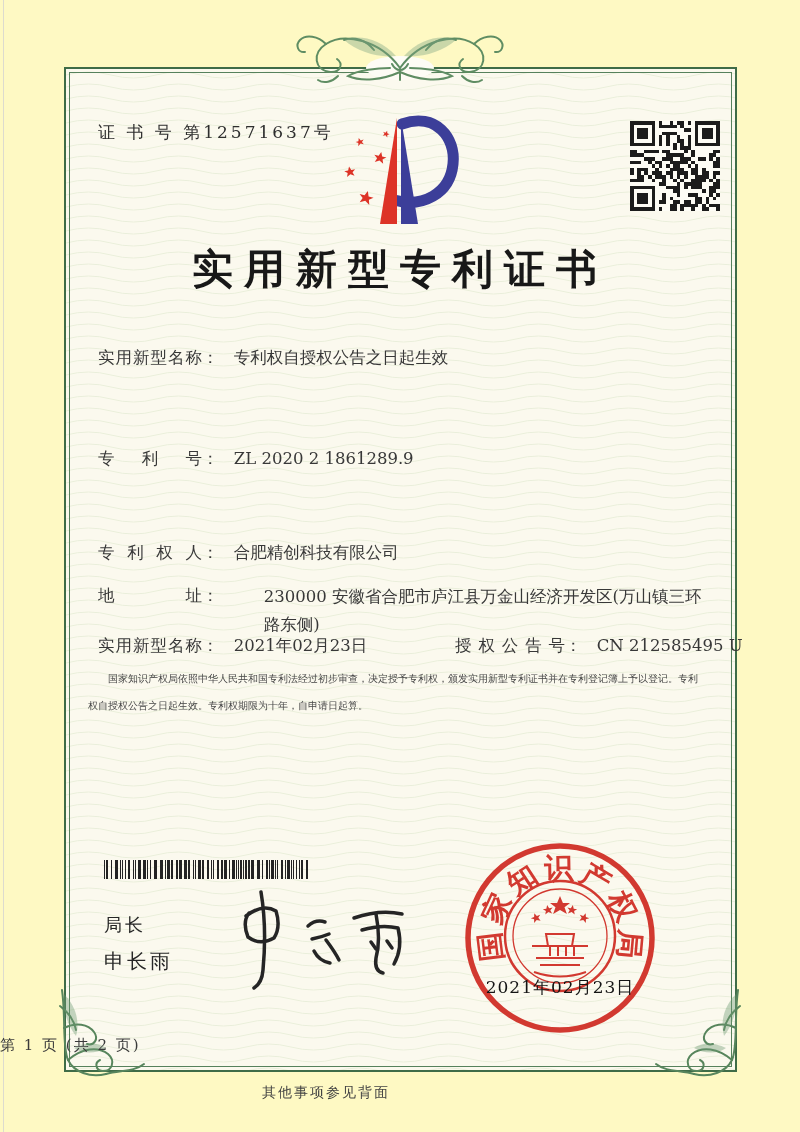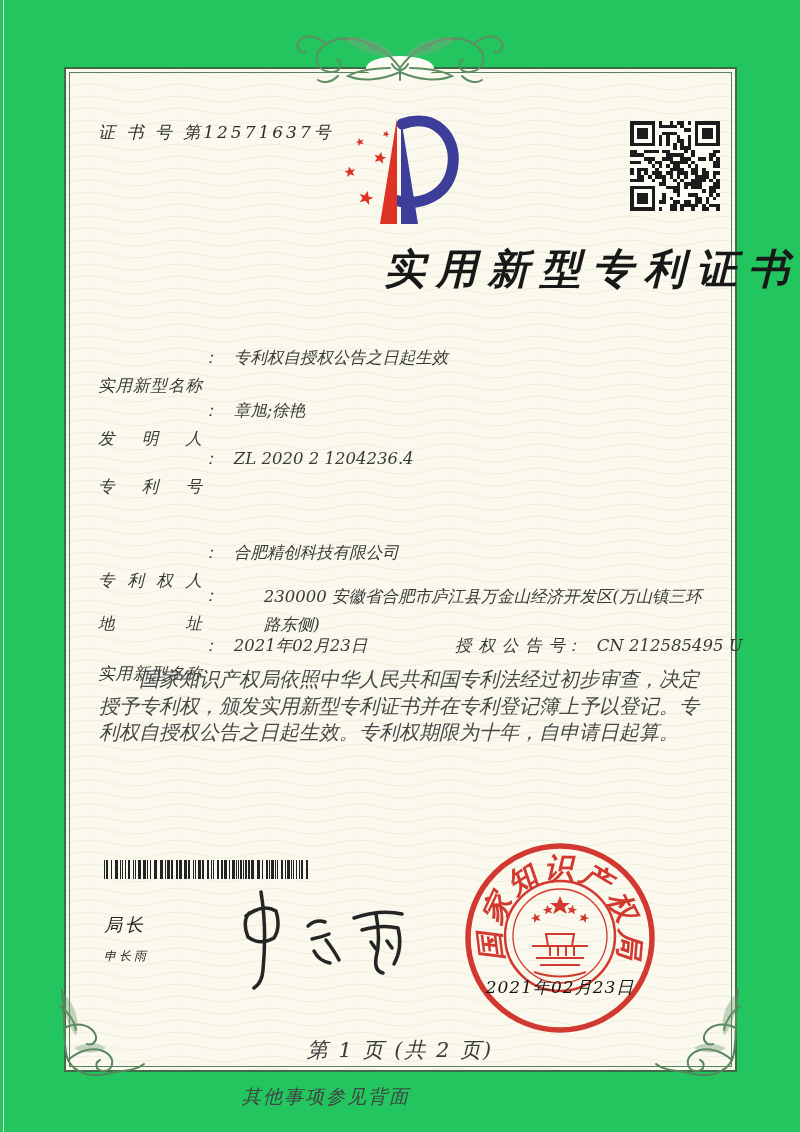--- a/index.html
+++ b/index.html
@@ -1,71 +1,71 @@
 <!DOCTYPE html>
 <html><head>
 <meta charset="utf-8">
 <style>
   * { margin:0; padding:0; box-sizing:border-box; }
   html,body { background:#ffffff; }
   body { font-family:"DejaVu Serif","Liberation Serif",serif; }
-  .page { position:relative; width:800px; height:1132px; background:#22c55e; overflow:hidden;font-style:italic; }
+  .page { position:relative; width:800px; height:1132px; background:#fef9c3; overflow:hidden; }
   .scan-edge { position:absolute; left:3px; top:0; width:1px; height:100%; background:#dddbce; }
 
   .border-outer { position:absolute; left:64px; top:67px; width:673px; height:1005px;
                   border:2.5px solid #3f6c47; z-index:2; }
   .border-inner { position:absolute; left:3px; top:3px; right:3px; bottom:3px;
                   border:1px solid #56815c; }
   .guilloche { position:absolute; left:66px; top:69px; z-index:1; }
 
   .ornament-top { position:absolute; left:278px; top:20px; z-index:3; }
   .ornament-bl  { position:absolute; left:54px;  top:988px; z-index:3; }
   .ornament-br  { position:absolute; left:646px; top:988px; z-index:3; }
 
   .content { position:absolute; left:0; top:0; width:800px; height:1132px; z-index:4; }
 
   .cert-no { position:absolute; left:98px; top:121px; font-size:17px; letter-spacing:3px;
              color:#2e2e2e; }
   .logo { position:absolute; left:336px; top:110px; }
   .qr { position:absolute; left:630px; top:121px; width:90px; height:90px; }
 
-  .doc-title { position:absolute; left:0; top:242px; width:800px; text-align:right;
+  .doc-title { position:absolute; left:0; top:242px; width:800px; text-align:center;
                font-size:41px; font-weight:600; letter-spacing:11px; color:#181818; }
 
   .frow { position:absolute; left:98px; width:620px; font-size:16.5px; color:#383838;
           line-height:26px; white-space:nowrap; }
   .flabel { display:inline-block; width:104px; text-align:justify; text-align-last:justify;
-            vertical-align:top;margin-top:28px; }
+            vertical-align:top; }
   .fcolon { display:inline-block; vertical-align:top; }
   .fvalue { display:inline-block; margin-left:10px; vertical-align:top; }
   .fvalue-wrap { white-space:normal; width:452px; line-height:28px; word-break:break-all;margin-left:40px; }
   .grant-pair2 { position:absolute; left:357px; top:0; white-space:nowrap; }
   .flabel2 { display:inline-block; width:110px; text-align:justify; text-align-last:justify;
              vertical-align:top; }
 
-  .body-text { position:absolute; left:99px; top:666px; width:612px; font-size:20px;
+  .body-text { position:absolute; left:88px; top:666px; width:612px; font-size:10px;
                line-height:26.5px; color:#474747; }
   .body-text p { text-indent:2em; margin:0; }
 
   .barcode { position:absolute; left:104px; top:860px; }
 
   .sig-title { position:absolute; left:104px; top:913px; font-family:"Liberation Sans","DejaVu Sans",sans-serif;
                font-size:18px; letter-spacing:3px; color:#262626; }
   .sig-name  { position:absolute; left:104px; top:948px; font-family:"Liberation Sans","DejaVu Sans",sans-serif;
-               font-size:12px; letter-spacing:3px; color:#262626; }
+               font-size:20px; letter-spacing:3px; color:#262626; }
   .sig-script { position:absolute; left:216px; top:884px; }
 
   .seal { position:absolute; left:462px; top:840px; }
   .seal-date { position:absolute; left:470px; top:976px; width:180px; text-align:center;
                font-size:17px; color:#141414; letter-spacing:1px; z-index:5; }
 
-  .page-info { position:absolute; left:0; top:1036px; width:800px; text-align:center;
-               font-size:21px; letter-spacing:2px; color:#3a3a3a; }
+  .page-info { position:absolute; left:0; top:1036px; width:800px; 
+               font-size:15px; letter-spacing:2px; color:#3a3a3a; }
   .back-note { position:absolute; left:0; top:1084px; width:652px; text-align:center;
-               font-size:19px; letter-spacing:2px; color:#434343; }
+               font-size:14px; letter-spacing:2px; color:#434343; }
 </style>
 </head>
 <body>
 
 <div class="page">
   <div class="scan-edge"></div>
 
   <svg class="guilloche" width="669" height="1001">
     <defs>
       <pattern id="wv" width="90" height="12" patternUnits="userSpaceOnUse">
@@ -380,27 +380,23 @@
         <rect x="21" y="24" width="1" height="1" fill="#1c1c1c"></rect>
         <rect x="24" y="24" width="1" height="1" fill="#1c1c1c"></rect>
       </svg>
 
     <div class="doc-title">实用新型专利证书</div>
 
     <div class="frow" style="top:345px">
       <span class="flabel">实用新型名称</span><span class="fcolon">：</span>
       <span class="fvalue">专利权自授权公告之日起生效</span>
     </div>
-    <div class="frow" style="top:398px">
-      <span class="flabel">发明人</span><span class="fcolon">：</span>
-      <span class="fvalue">章旭;徐艳</span>
-    </div>
     <div class="frow" style="top:446px">
       <span class="flabel">专利号</span><span class="fcolon">：</span>
-      <span class="fvalue">ZL 2020 2 1204236.4</span>
+      <span class="fvalue">ZL 2020 2 1861289.9</span>
     </div>
     <div class="frow" style="top:540px">
       <span class="flabel">专利权人</span><span class="fcolon">：</span>
       <span class="fvalue">合肥精创科技有限公司</span>
     </div>
     <div class="frow" style="top:583px">
       <span class="flabel">地址</span><span class="fcolon">：</span>
       <span class="fvalue fvalue-wrap">230000 安徽省合肥市庐江县万金山经济开发区(万山镇三环路东侧)</span>
     </div>
     <div class="frow" style="top:633px">

